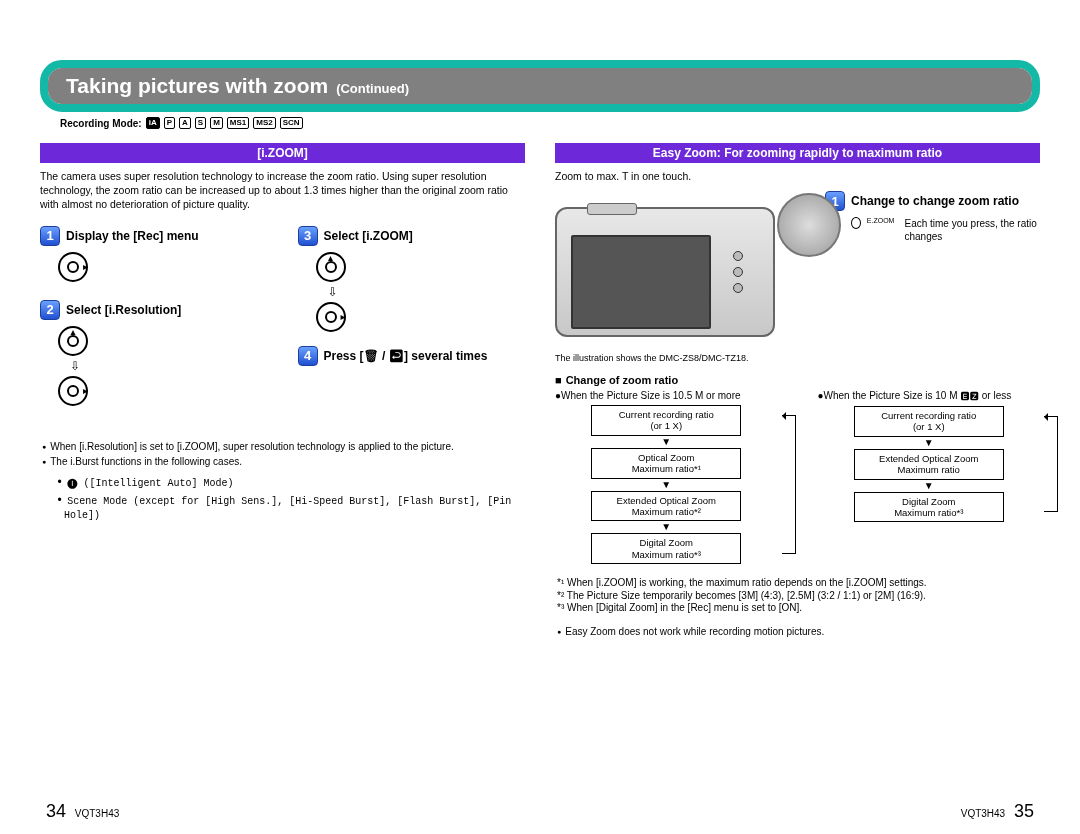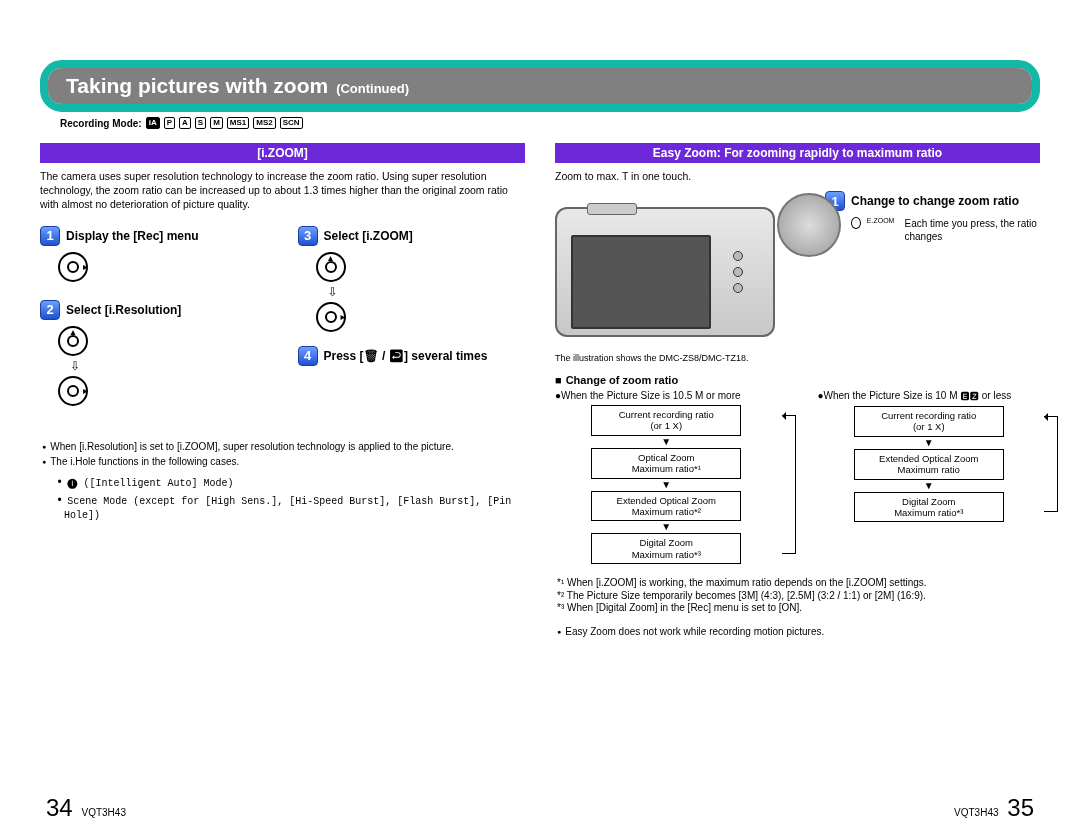--- a/index.html
+++ b/index.html
@@ -140,21 +140,21 @@
     border:4px solid transparent;border-right-color:#000;
   }
   .flow-cond{font-size:10px;margin-bottom:4px;}
   .footnotes{font-size:10px;line-height:1.25;margin-top:13px;}
   .footnotes div{text-indent:-12px;padding-left:14px;}
   .footer{
     position:absolute;left:40px;right:40px;bottom:12px;
     display:flex;justify-content:space-between;align-items:baseline;
     font-size:10px;
   }
-  .footer .pn{font-size:24px;margin:8px 6px;}
+  .footer .pn{font-size:18px;margin:8px 6px;}
   .ez-step-desc{font-size:10px;line-height:1.3;margin-left:4px;}
   .ez-row{display:flex;align-items:flex-start;gap:6px;margin-top:2px;margin-left:26px;}
 </style>
 </head>
 <body>
 
 <div class="page">
   <div class="title-box">
     <div class="title-inner">
       <span>Taking pictures with zoom</span>
@@ -207,21 +207,21 @@
 
           <div class="step-head" style="margin-top:14px;">
             <div class="step-num">4</div>
             <div class="step-title">Press [🗑 / ↩] several times</div>
           </div>
         </div>
       </div>
 
       <ul class="bullets" style="margin-top:30px;">
         <li>When [i.Resolution] is set to [i.ZOOM], super resolution technology is applied to the picture.</li>
-        <li>The i.Hole functions in the following cases.</li>
+        <li>The i.Burst functions in the following cases.</li>
       </ul>
       <ul class="bullets sub-bullets">
         <li>🅘 ([Intelligent Auto] Mode)</li>
         <li>Scene Mode (except for [High Sens.], [Hi-Speed Burst], [Flash Burst], [Pin Hole])</li>
       </ul>
     </div>
 
     <div class="col">
       <div class="section-bar">Easy Zoom: For zooming rapidly to maximum ratio</div>
       <p class="para">Zoom to max. T in one touch.</p>

